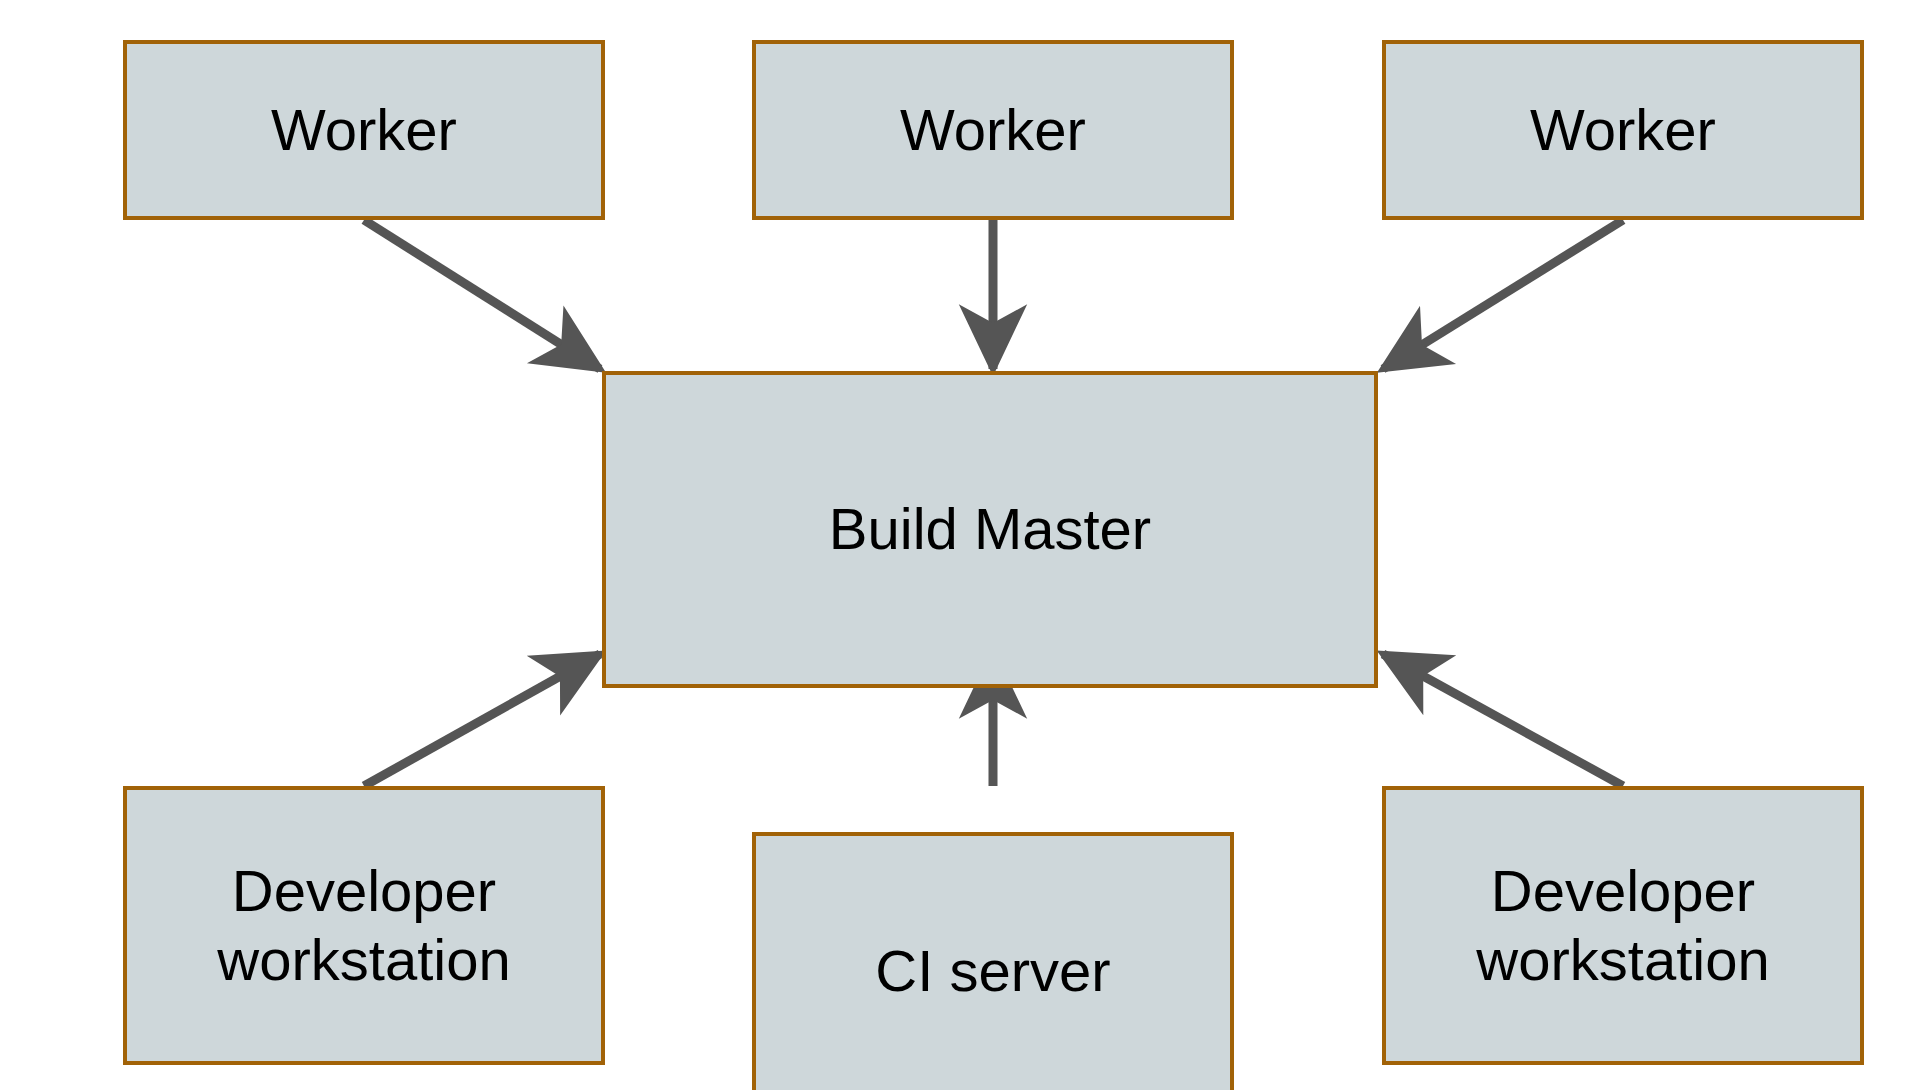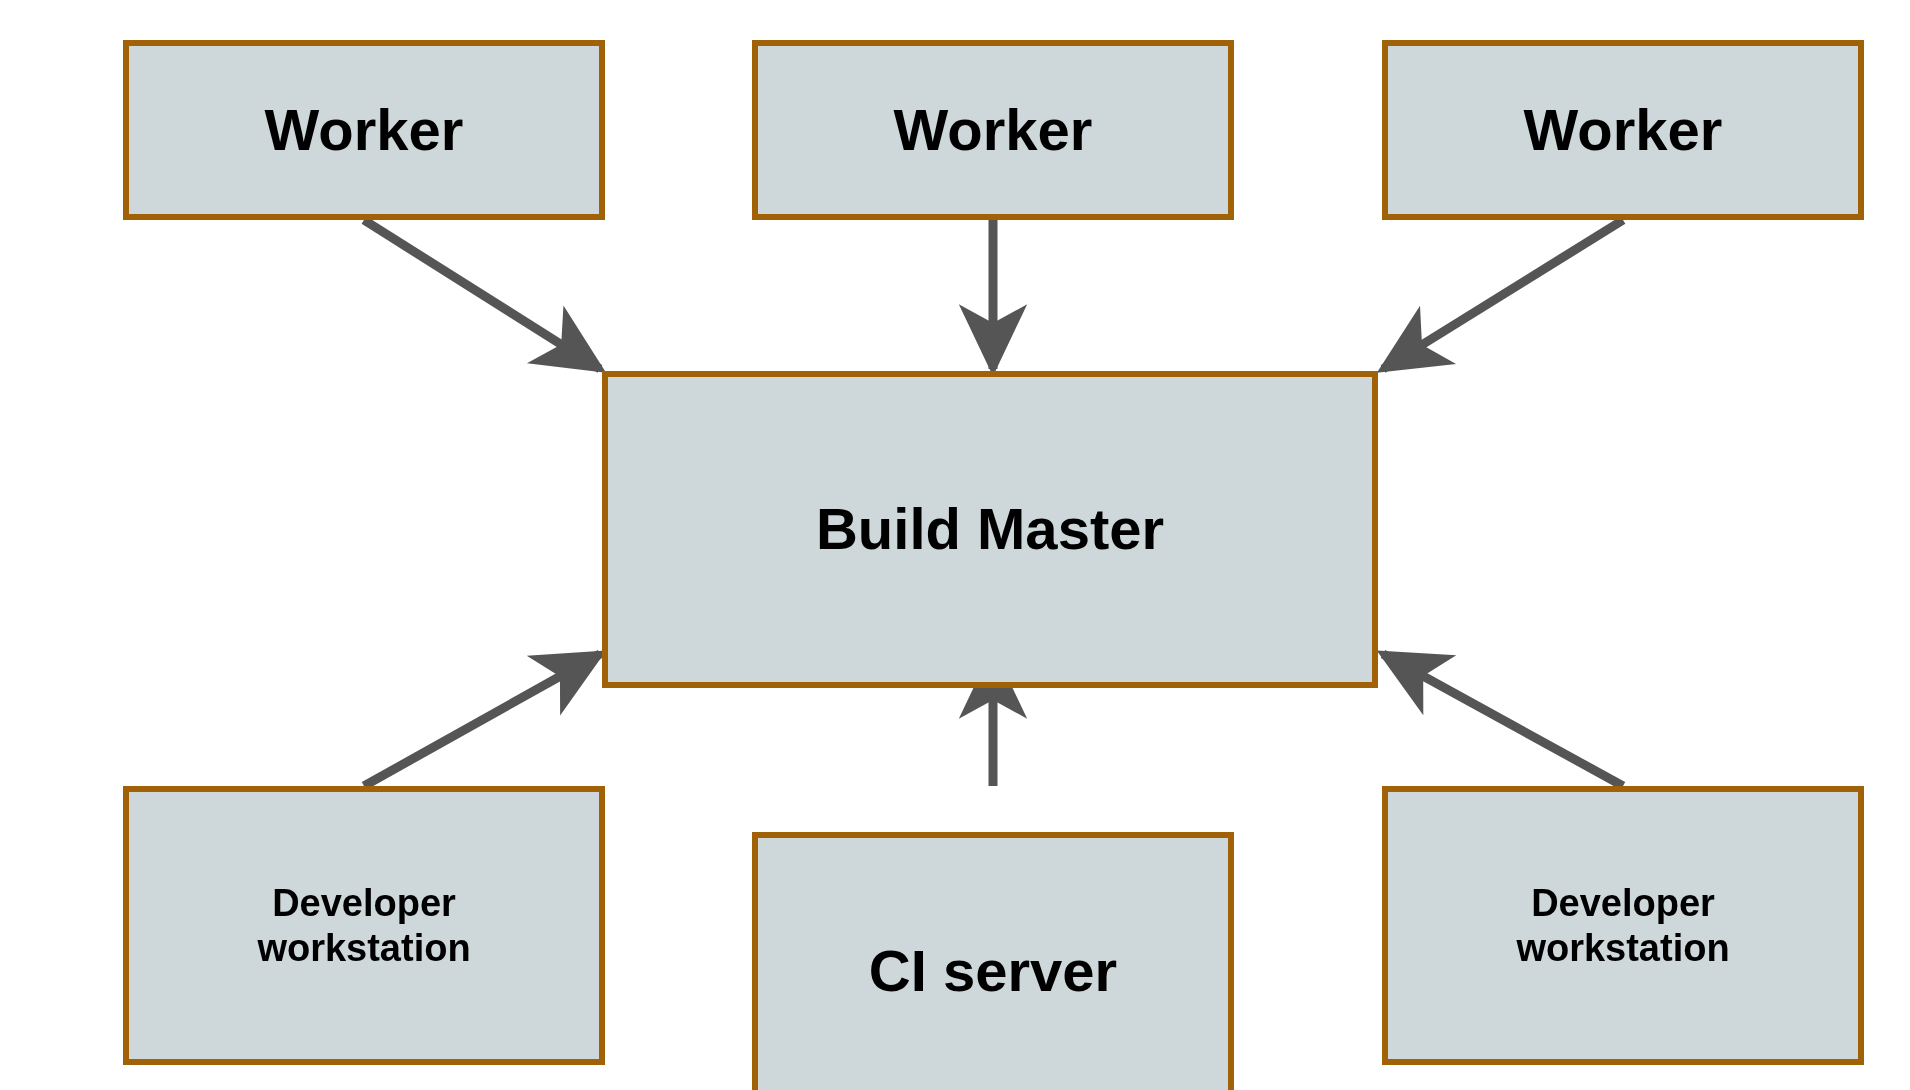--- a/index.html
+++ b/index.html
@@ -23,41 +23,40 @@
     left: 0;
     top: 0;
     width: 1910px;
     height: 1090px;
     pointer-events: none;
   }
   .node {
     position: absolute;
     box-sizing: border-box;
     background: #ced7da;
-    border: 6px solid #a16207;
+    border: 4px solid #a16207;
     display: flex;
     align-items: center;
     justify-content: flex-end;
     text-align: center;
     color: #000000;
     line-height: 1.18;
     white-space: pre-line;
     z-index: 2;
-    font-weight: bold;
   }
   .node-label {
     display: block;
     width: 100%;
     padding: 0 8px;
     box-sizing: border-box;
   }
   .n-worker      { font-size: 58px; }
   .n-master      { font-size: 58px; }
   .n-ci          { font-size: 58px; }
-  .n-dev         { font-size: 38px; }
+  .n-dev         { font-size: 58px; }
 </style>
 </head>
 <body>
 
 <div id="canvas">
 
   <svg id="edge-layer" viewBox="0 0 1910 1090" width="1910" height="1090" xmlns="http://www.w3.org/2000/svg">
     <defs>
       <marker id="arrowhead" markerWidth="8" markerHeight="8" refX="7.2" refY="4" orient="auto" markerUnits="strokeWidth">
         <path d="M0,0.2 L8,4 L0,7.8 L2.1,4 Z" fill="#555555"></path>

